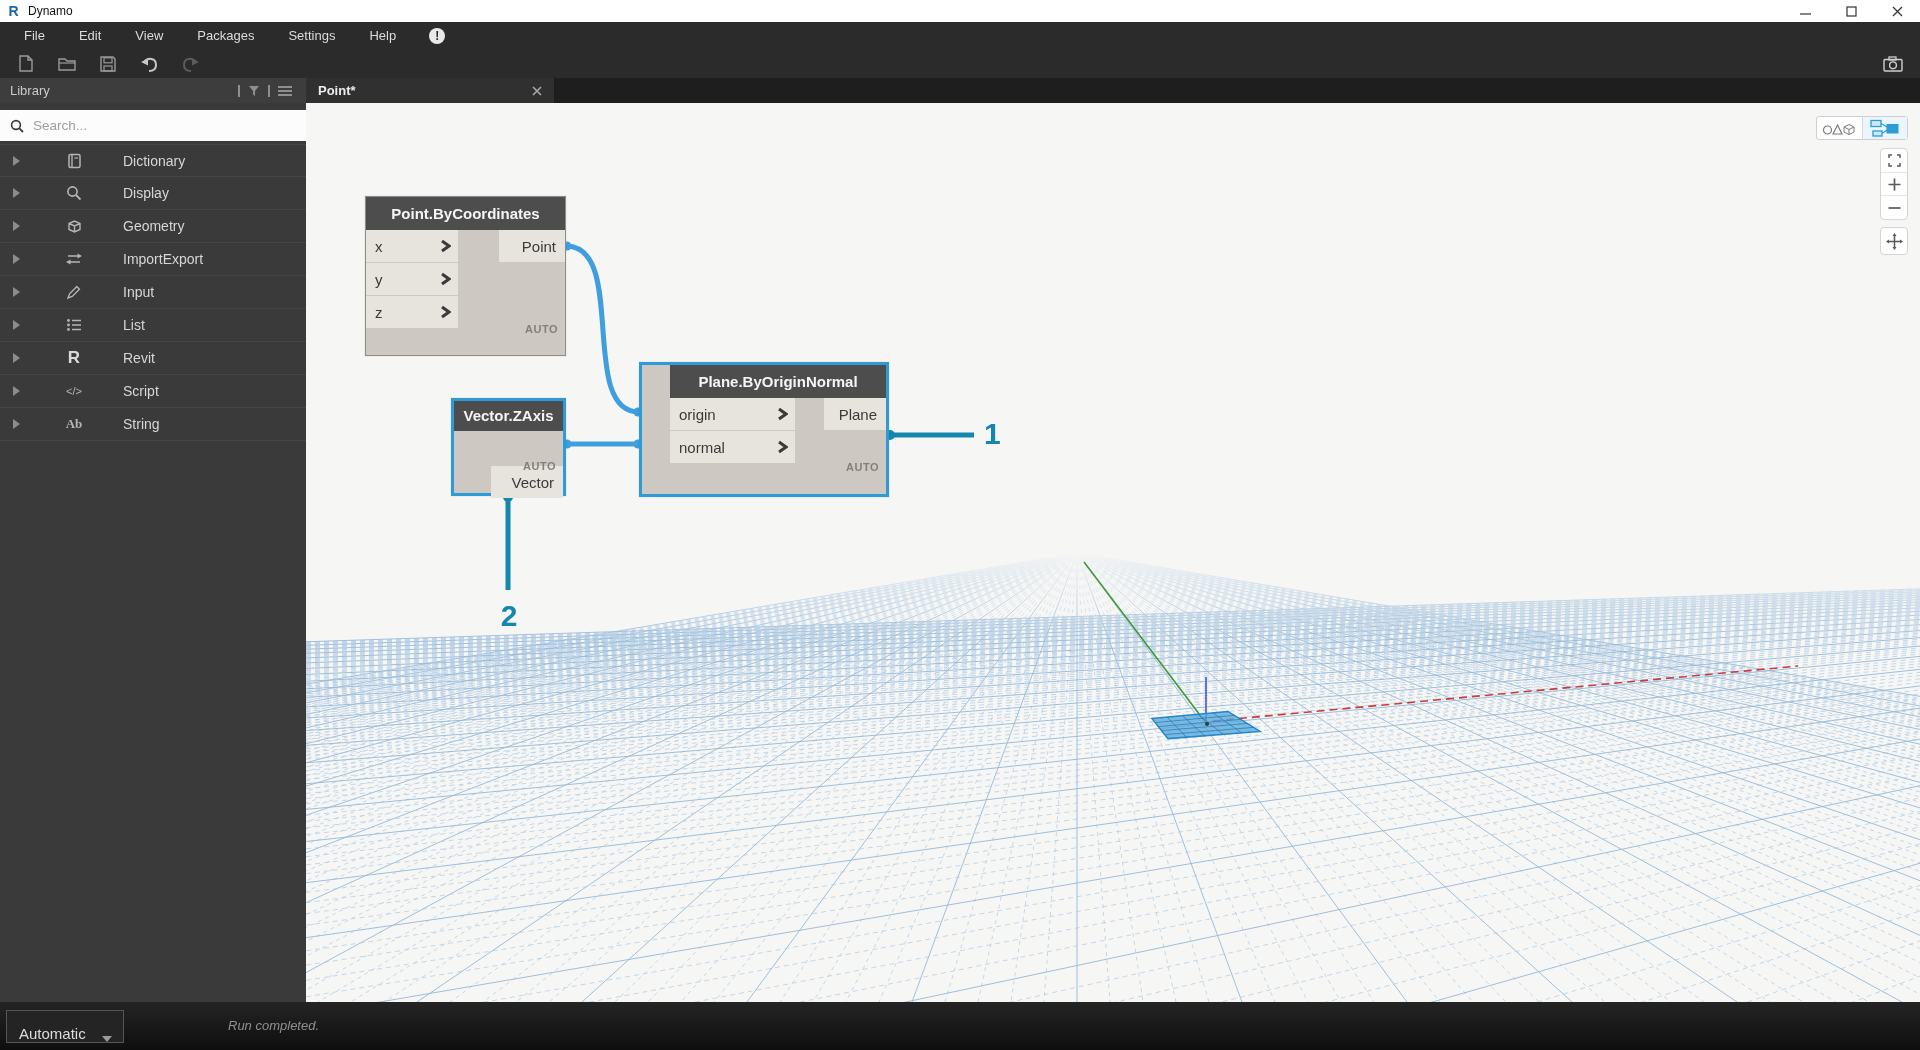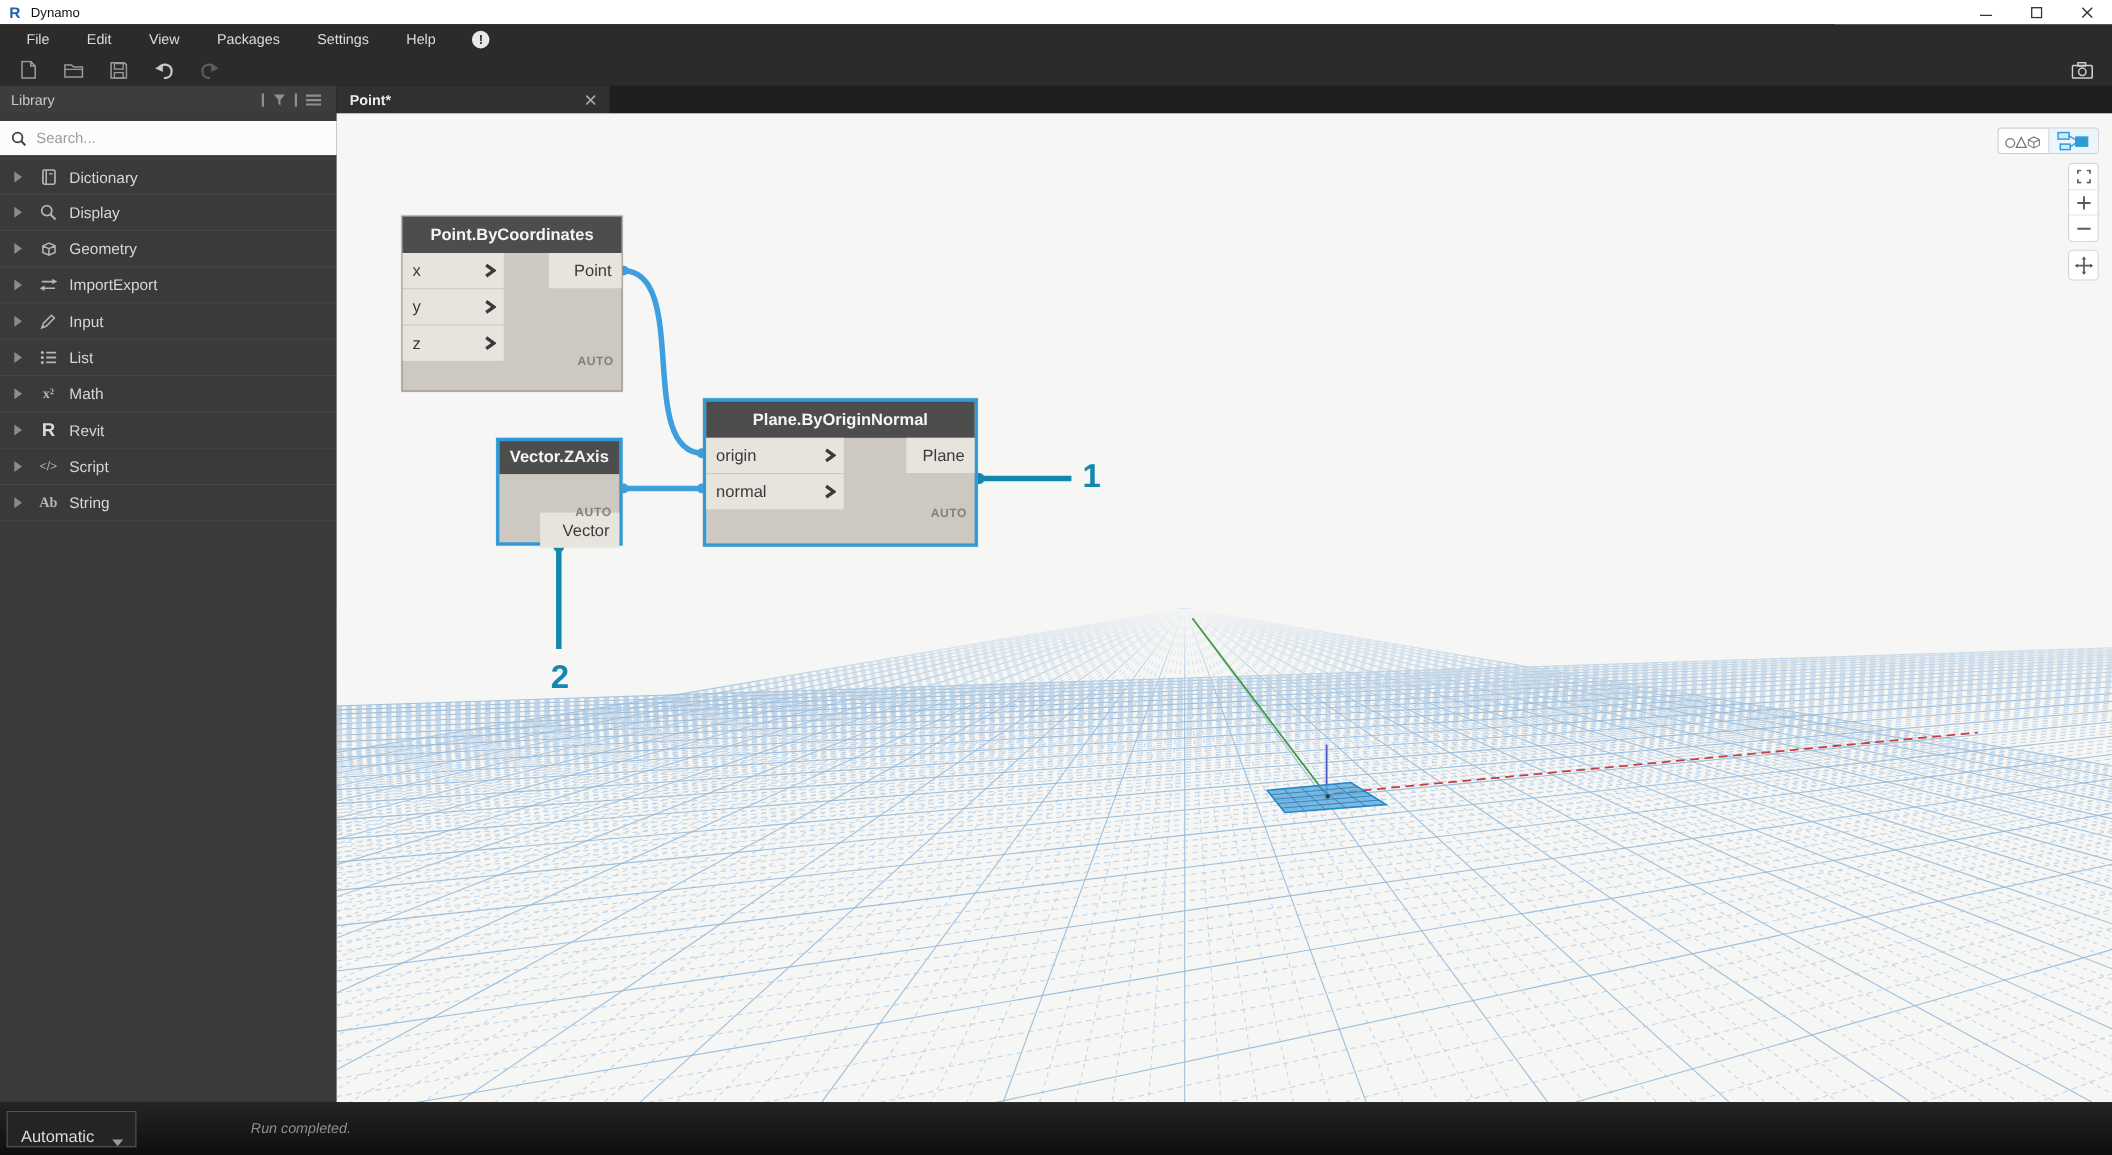--- a/index.html
+++ b/index.html
@@ -34,21 +34,21 @@
   #tab-home .tab-label { margin-left:12px; font-size:13px; font-weight:bold; color:#ededed; }
   #tab-home .tab-close { margin-left:auto; margin-right:11px; width:12px; height:12px; display:flex; align-items:center; justify-content:center; }
 
   
   #library { position:absolute; left:0; top:103px; width:306px; height:899px; background:#3a3a3a; }
   #search-row { position:absolute; left:0; top:7px; width:306px; height:31px; background:#fcfcfc; display:flex; align-items:center; }
   #search-row svg { margin-left:10px; }
   #search-input { border:0; outline:0; background:transparent; margin-left:9px; width:250px; font-size:13.5px; color:#333; font-family:"Liberation Sans",sans-serif; }
   #search-input::placeholder { color:#9e9e9e; }
   #lib-list { position:absolute; left:0; top:41px; width:306px; }
-  .lib-row { height:33px; border-bottom:1px solid #454545; display:flex; align-items:center; }
+  .lib-row { height:33px; border-bottom:1px solid #454545; display:flex; align-items:center;gap:30px; }
   .lib-row:first-child { border-top:1px solid #454545; }
   .caret-right { margin-left:13px; width:0; height:0; border-left:7px solid #8c8c8c; border-top:5px solid transparent; border-bottom:5px solid transparent; }
   .lib-icon { width:20px; margin-left:14px; display:flex; align-items:center; justify-content:center; color:#b5b5b5; font-size:13px; font-weight:bold; }
   .lib-icon.textic { font-family:"Liberation Serif",serif; }
   .lib-label { margin-left:9px; font-size:14px; color:#d6d6d6; }
 
   
   #canvas { position:absolute; left:306px; top:103px; width:1614px; height:899px; background:#f6f6f5; overflow:hidden; }
   #canvas-svg { position:absolute; left:0; top:0; }
 
@@ -69,21 +69,21 @@
   #node-point .port.in { width:92px; }
   #node-point .port.out { width:66px; }
   #node-point .node-body { height:126px; }
 
   #node-vector { left:145px; top:295px; width:115px; height:98px; }
   #node-vector .node-header { height:30px; line-height:30px; }
   #node-vector .node-body { height:62px; }
   #node-vector .port { height:32px; }
   #node-vector .port.out { width:72px;margin-top:35px; }
 
-  #node-plane { left:333px; top:259px; width:250px; height:135px; }
+  #node-plane { left:333px; top:259px; width:250px; height:135px;padding-left:28px; }
   #node-plane .node-header { height:33px; line-height:33px; }
   #node-plane .node-body { height:96px; }
   #node-plane .port { height:32px; }
   #node-plane .port.in { width:125px; }
   #node-plane .port.out { width:62px; }
 
   
   .ann-label { position:absolute; font-size:30px; font-weight:bold; color:#1387ad; }
   #ann-label-1 { left:678px; top:314px; }
   #ann-label-2 { left:188px; top:496px; width:30px; text-align:center; }
@@ -274,25 +274,20 @@
         <div class="caret-right"></div>
         <div class="lib-icon">
             <svg width="16" height="14">
               <circle cx="2.5" cy="2.5" r="1.4" fill="#b5b5b5"></circle>
               <circle cx="2.5" cy="7" r="1.4" fill="#b5b5b5"></circle>
               <circle cx="2.5" cy="11.5" r="1.4" fill="#b5b5b5"></circle>
               <path d="M6,2.5 h9 M6,7 h9 M6,11.5 h9" stroke="#b5b5b5" stroke-width="1.6"></path>
             </svg>
           </div>
         <div class="lib-label">List</div>
-      </div>
-      <div class="lib-row">
-        <div class="caret-right"></div>
-        <div class="lib-icon textic">x²</div>
-        <div class="lib-label">Math</div>
       </div>
       <div class="lib-row">
         <div class="caret-right"></div>
         <div class="lib-icon" style="font-size:17px;color:#d8d8d8;">R</div>
         <div class="lib-label">Revit</div>
       </div>
       <div class="lib-row">
         <div class="caret-right"></div>
         <div class="lib-icon" style="font-size:11px;font-weight:normal;">&lt;/&gt;</div>
         <div class="lib-label">Script</div>

